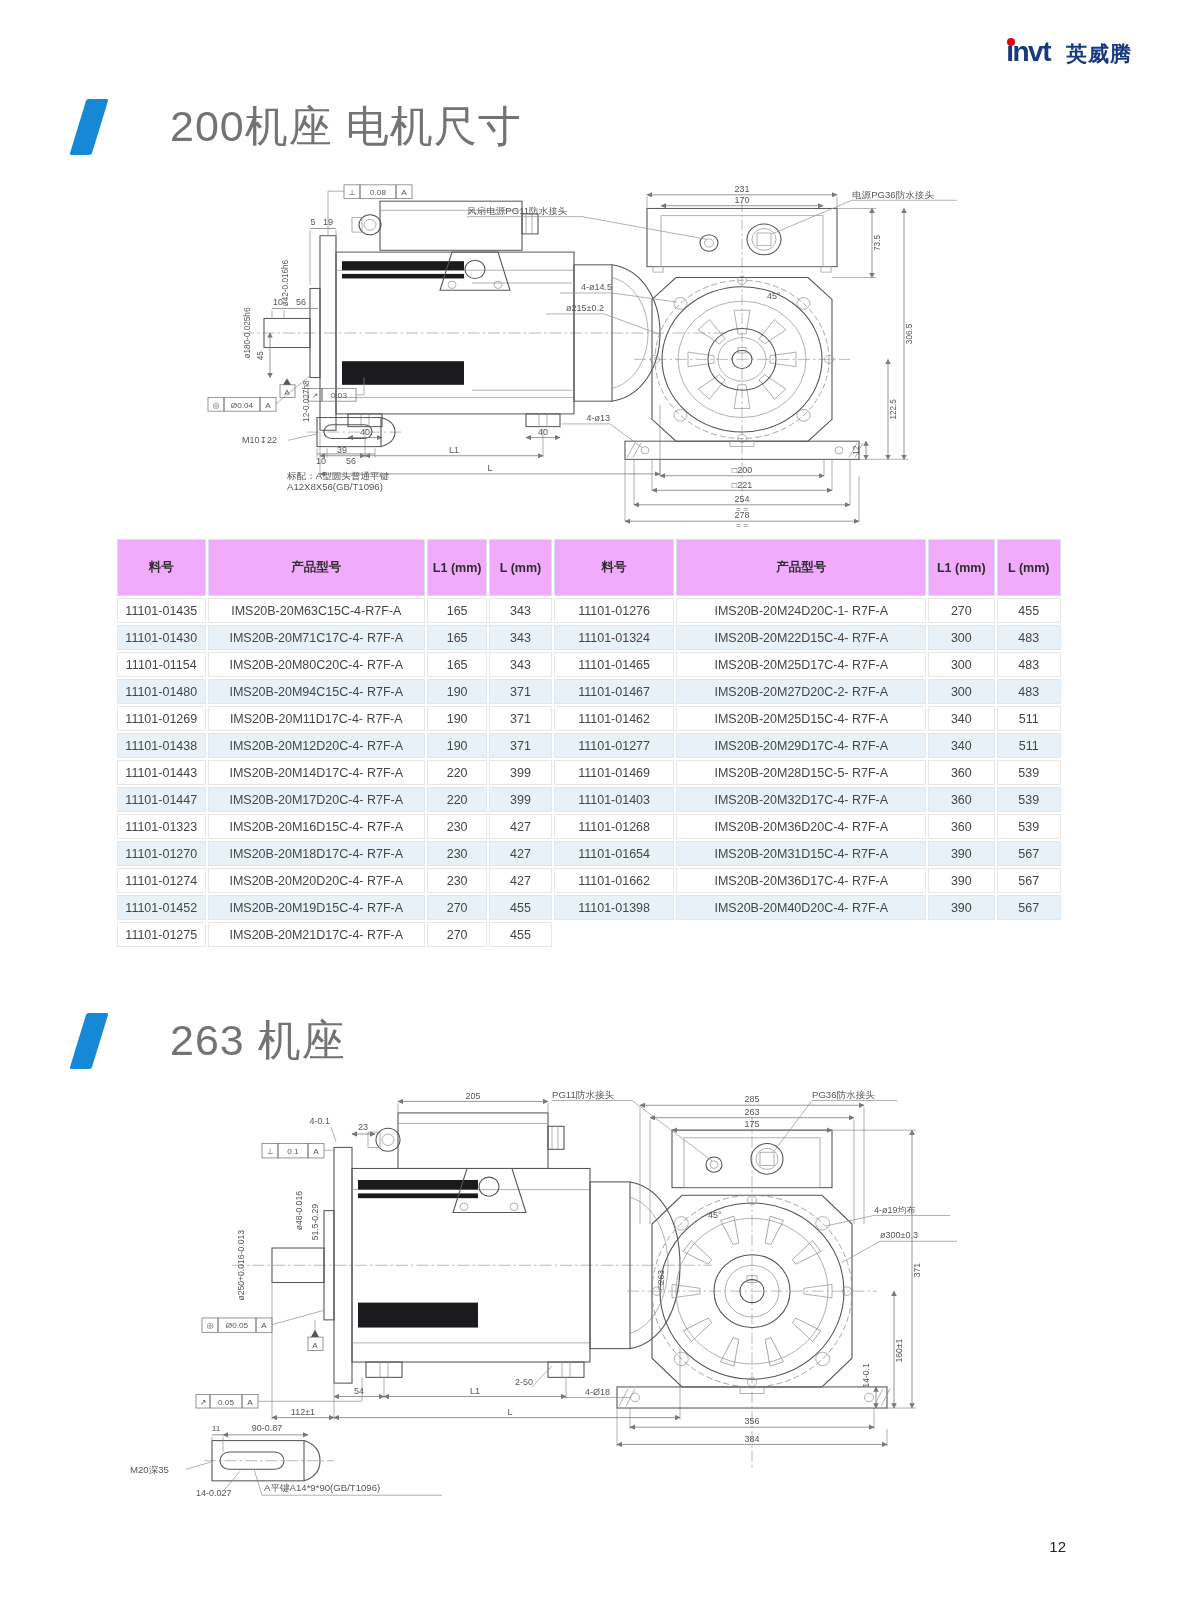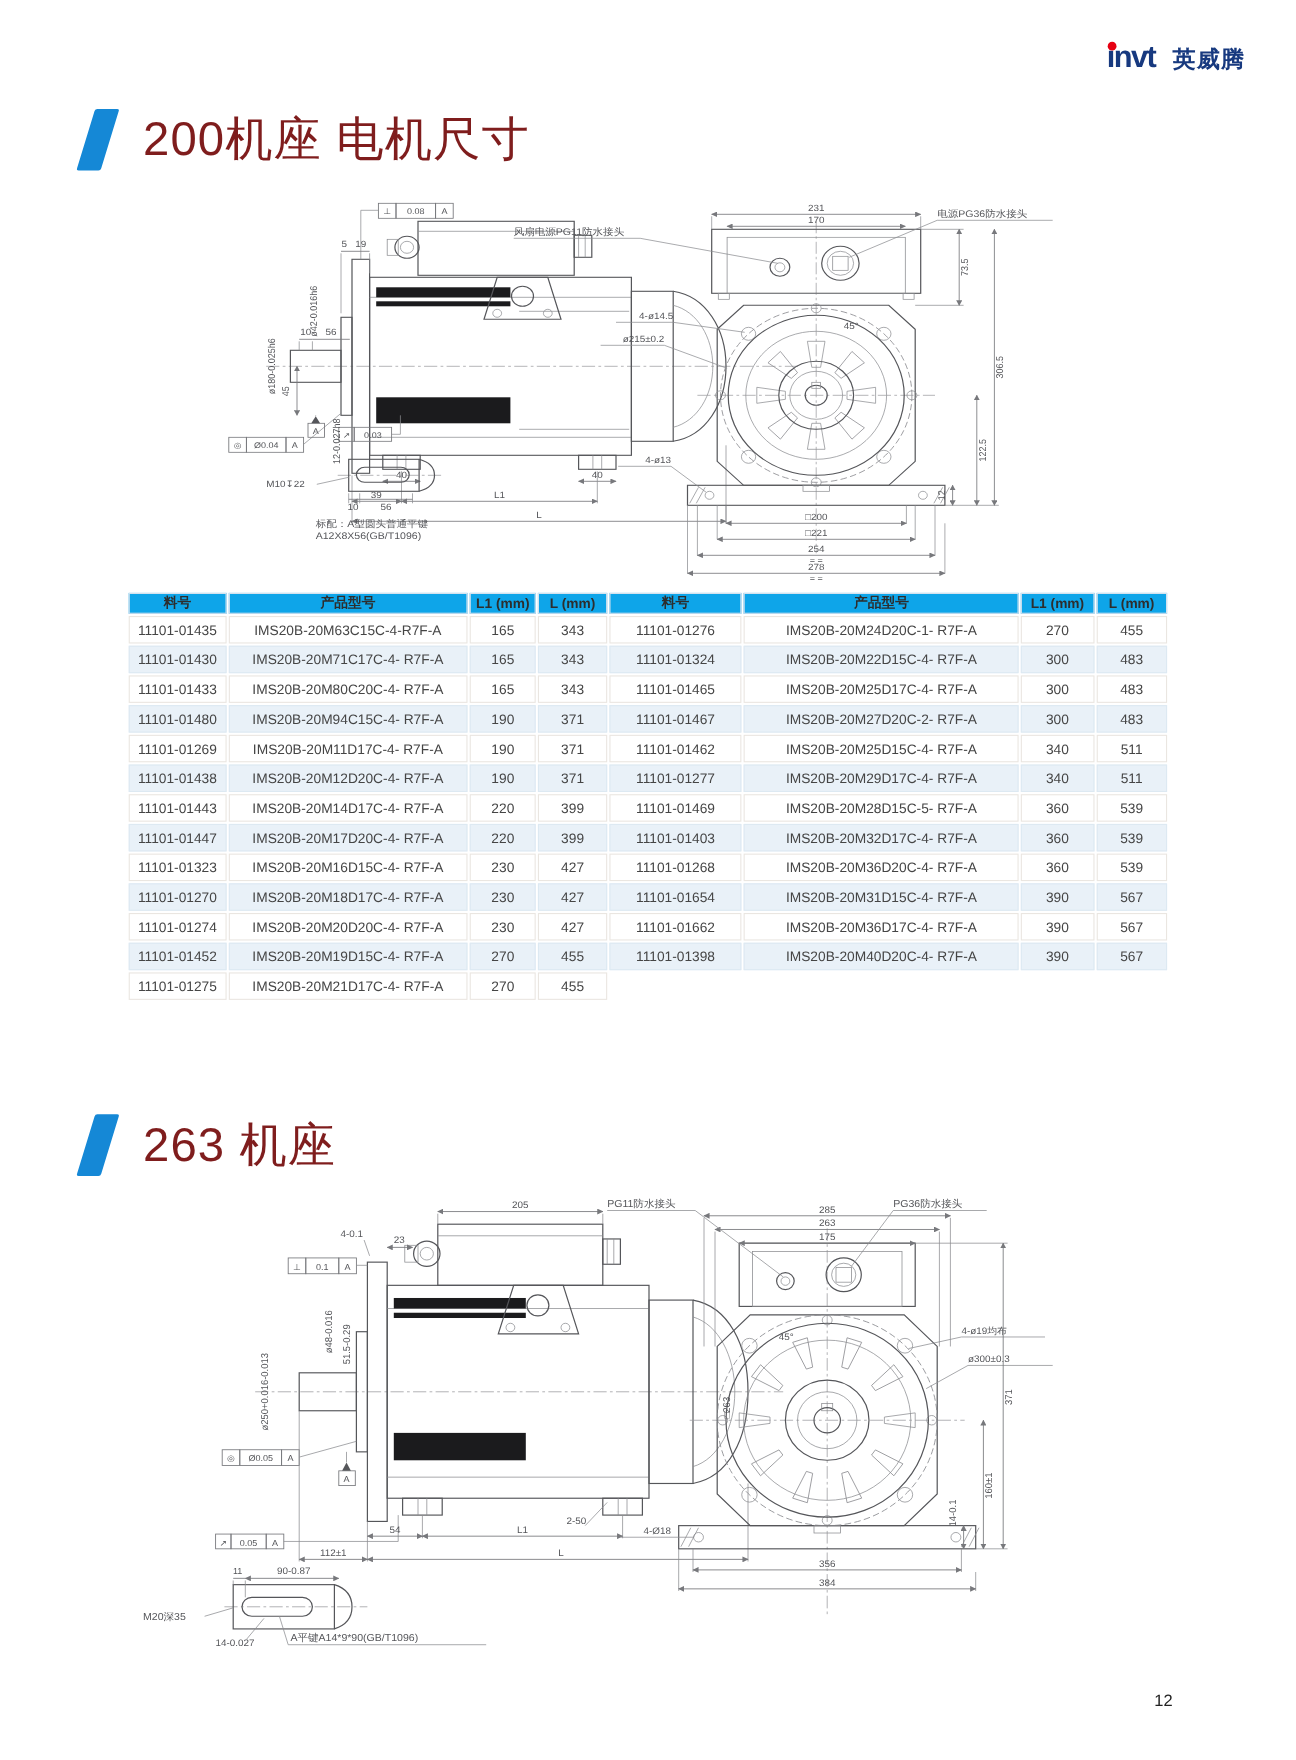--- a/index.html
+++ b/index.html
@@ -10,39 +10,39 @@
     color:#333; overflow:hidden;
   }
   
   .logo { position:absolute; top:36px; right:46px; display:flex; align-items:baseline; }
   .logo-invt { position:relative; font-weight:800; font-size:28px; color:#17397f; letter-spacing:-1.5px; }
   .logo-dot { position:absolute; left:1px; top:2px; width:8px; height:8px; border-radius:50%; background:#e60012; }
   .logo-cn { font-weight:700; font-size:21px; color:#17397f; margin-left:16px; letter-spacing:1px; }
   
   .section-title { position:absolute; left:78px; display:flex; align-items:center; }
   .slash { width:22px; height:56px; background:#1588d6; transform:skewX(-17deg); border-radius:2px; margin-right:30px; }
-  .section-title .txt { font-size:43px; font-weight:400; color:#7f1d1d; letter-spacing:1px; }
+  .section-title .txt { font-size:43px; font-weight:400; color:#737373; letter-spacing:1px;margin-left:40px; }
   #title-200 { top:98px; }
   #title-263 { top:1012px; }
   
   .drawing { position:absolute; left:112px; }
   #drawing-200 { top:183px; }
   #drawing-263 { top:1088px; }
   svg text { fill:#55565a; }
   .ln { fill:none; stroke:#55565a; stroke-width:1.1; }
   .tn { fill:none; stroke:#8b8c90; stroke-width:.7; }
   .dm { fill:none; stroke:#77787c; stroke-width:.8; }
   .cl { fill:none; stroke:#9a9a9e; stroke-width:.7; stroke-dasharray:12 3 2.5 3; }
   .bc { fill:none; stroke:#8b8c90; stroke-width:.8; stroke-dasharray:6 3; }
   .bk { fill:#1b1b1d; stroke:none; }
   .t8 { font-size:8.2px; } .t9 { font-size:9px; } .t10 { font-size:9.6px; }
   .mid { text-anchor:middle; } .end { text-anchor:end; }
   
   #motor-table { position:absolute; top:537px; left:115px; border-collapse:separate; border-spacing:2px; table-layout:fixed; width:948px; font-size:12.5px; color:#454545; }
-  #motor-table th { background:#0ea5e9; border:1px solid #d5e2ee; font-weight:700; color:#2d2d2d; padding:0 2px; font-size:12.5px; }
+  #motor-table th { background:#f0abfc; border:1px solid #d5e2ee; font-weight:700; color:#2d2d2d; padding:19px 2px; font-size:12.5px; }
   #motor-table td { background:#fff; border:1px solid #eae6e1; text-align:center; padding:4.5px 2px; white-space:nowrap; overflow:hidden; }
   #motor-table tbody tr:nth-child(even) td { background:#e9f1f8; border-color:#dde9f2; }
   #motor-table td.blank { background:transparent; border-color:transparent; }
   
   .page-num { position:absolute; top:1538px; right:112px; font-size:15px; color:#222; }
 </style>
 </head>
 <body>
 
 <div class="logo">
@@ -342,21 +342,21 @@
         <td>11101-01430</td>
         <td>IMS20B-20M71C17C-4- R7F-A</td>
         <td>165</td>
         <td>343</td>
         <td>11101-01324</td>
         <td>IMS20B-20M22D15C-4- R7F-A</td>
         <td>300</td>
         <td>483</td>
       </tr>
       <tr>
-        <td>11101-01433</td>
+        <td>11101-01154</td>
         <td>IMS20B-20M80C20C-4- R7F-A</td>
         <td>165</td>
         <td>343</td>
         <td>11101-01465</td>
         <td>IMS20B-20M25D17C-4- R7F-A</td>
         <td>300</td>
         <td>483</td>
       </tr>
       <tr>
         <td>11101-01480</td>

